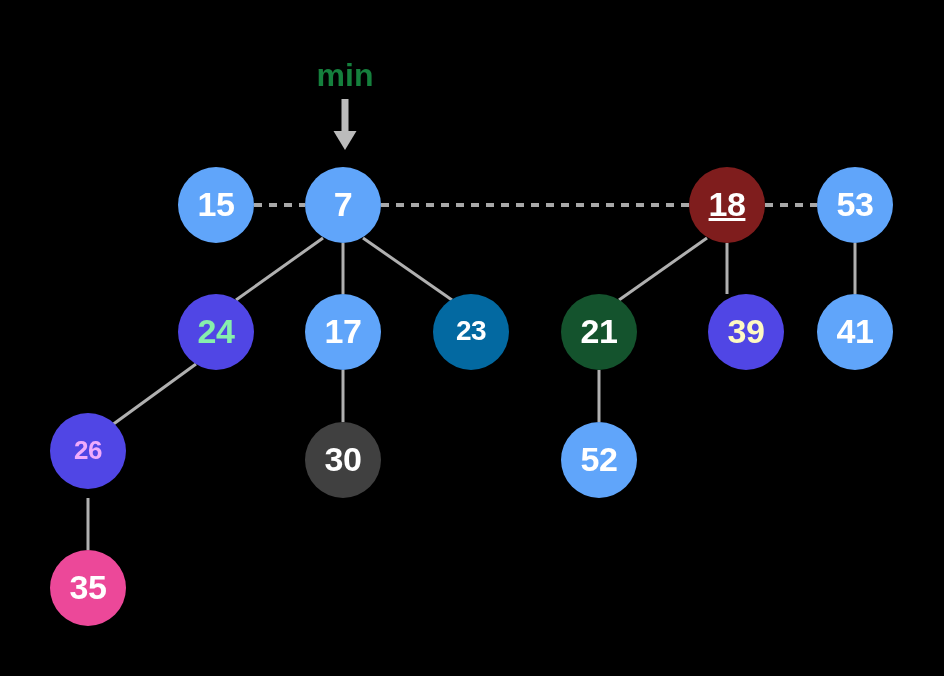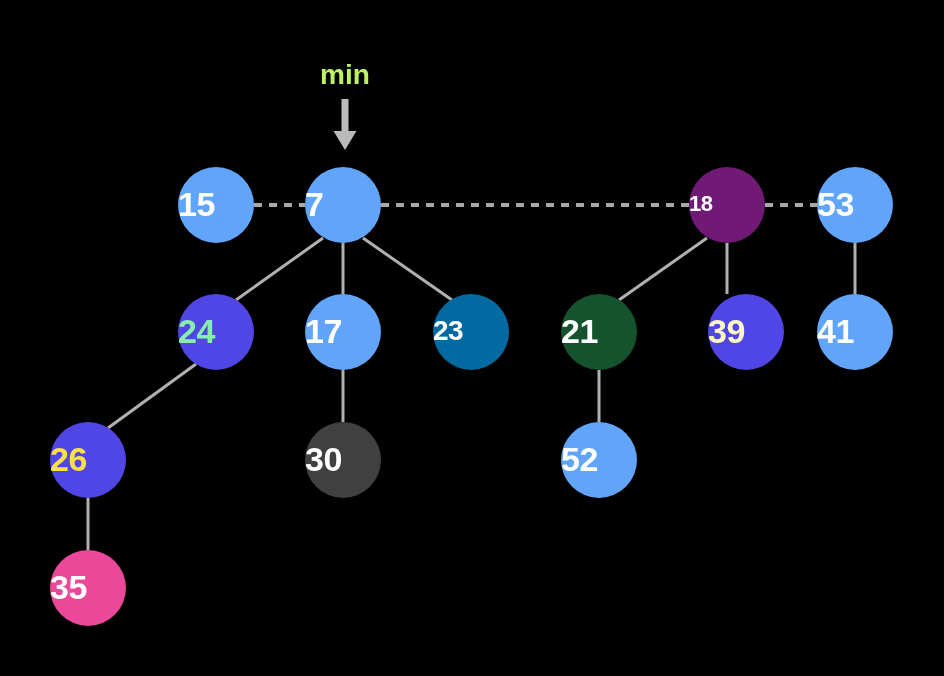--- a/index.html
+++ b/index.html
@@ -32,20 +32,21 @@
     left: 0;
     top: 0;
     width: 944px;
     height: 676px;
   }
   .node {
     position: absolute;
     border-radius: 50%;
     display: flex;
     align-items: center;
+    justify-content: center;
     box-sizing: border-box;
     color: #ffffff;
     font-weight: bold;
     line-height: 1;
     letter-spacing: -0.5px;
     user-select: none;
   }
   .node-label {
     display: block;
     transform: translateY(-1px);
@@ -78,21 +79,21 @@
       <line x1="765" y1="205" x2="817" y2="205" stroke="#A8A8A8" stroke-width="4" stroke-dasharray="8 7" stroke-linecap="butt"></line>
     </svg>
 
   <div id="node-layer">
       <div class="node" style="left: 178px; top: 167px; width: 76px; height: 76px; background: rgb(96, 165, 250); font-size: 34px; color: rgb(255, 255, 255);">
         <span class="node-label">15</span>
       </div>
       <div class="node" style="left: 305px; top: 167px; width: 76px; height: 76px; background: rgb(96, 165, 250); font-size: 34px; color: rgb(255, 255, 255);">
         <span class="node-label">7</span>
       </div>
-      <div class="node" style="left: 689px; top: 167px; width: 76px; height: 76px; background: #701a75; font-size: 22px; color: rgb(255, 255, 255);">
+      <div class="node" style="left: 689px; top: 167px; width: 76px; height: 76px; background: #7f1d1d; font-size: 34px; color: rgb(255, 255, 255); text-decoration: underline;">
         <span class="node-label">18</span>
       </div>
       <div class="node" style="left: 817px; top: 167px; width: 76px; height: 76px; background: rgb(96, 165, 250); font-size: 34px; color: rgb(255, 255, 255);">
         <span class="node-label">53</span>
       </div>
       <div class="node" style="left: 178px; top: 294px; width: 76px; height: 76px; background: rgb(80, 70, 229); font-size: 34px; color: #86efac;">
         <span class="node-label">24</span>
       </div>
       <div class="node" style="left: 305px; top: 294px; width: 76px; height: 76px; background: rgb(96, 165, 250); font-size: 34px; color: rgb(255, 255, 255);">
         <span class="node-label">17</span>
@@ -102,34 +103,34 @@
       </div>
       <div class="node" style="left: 561px; top: 294px; width: 76px; height: 76px; background: #14532d; font-size: 34px; color: rgb(255, 255, 255);">
         <span class="node-label">21</span>
       </div>
       <div class="node" style="left: 708px; top: 294px; width: 76px; height: 76px; background: rgb(80, 70, 229); font-size: 34px; color: #fef9c3;">
         <span class="node-label">39</span>
       </div>
       <div class="node" style="left: 817px; top: 294px; width: 76px; height: 76px; background: rgb(96, 165, 250); font-size: 34px; color: rgb(255, 255, 255);">
         <span class="node-label">41</span>
       </div>
-      <div class="node" style="left: 50px; top: 422px; width: 76px; height: 76px; background: rgb(80, 70, 229); font-size: 34px; color: #fde047;">
+      <div class="node" style="left: 50px; top: 413px; width: 76px; height: 76px; background: rgb(80, 70, 229); font-size: 26px; color: #f0abfc;">
         <span class="node-label">26</span>
       </div>
       <div class="node" style="left: 305px; top: 422px; width: 76px; height: 76px; background: #404040; font-size: 34px; color: rgb(255, 255, 255);">
         <span class="node-label">30</span>
       </div>
       <div class="node" style="left: 561px; top: 422px; width: 76px; height: 76px; background: rgb(96, 165, 250); font-size: 34px; color: rgb(255, 255, 255);">
         <span class="node-label">52</span>
       </div>
       <div class="node" style="left: 50px; top: 550px; width: 76px; height: 76px; background: #ec4899; font-size: 34px; color: rgb(255, 255, 255);">
         <span class="node-label">35</span>
       </div>
     </div>
 
   <svg id="pointer-layer" style="position:absolute;left:0;top:0;width:944px;height:676px;" width="944" height="676" viewBox="0 0 944 676" xmlns="http://www.w3.org/2000/svg">
       <rect x="341.5" y="99" width="7" height="32" fill="#BBBBBB"></rect>
       <polygon points="333.5,131 356.5,131 345,150" fill="#BBBBBB"></polygon>
     </svg>
 
-  <div id="min-label" style="font-size: 28px; color: #bef264; left: 345px; top: 75px; transform: translate(-50%, -50%);">min</div>
+  <div id="min-label" style="font-size: 32px; color: #15803d; left: 345px; top: 75px; transform: translate(-50%, -50%);">min</div>
 
 </div>
 
 </body></html>

